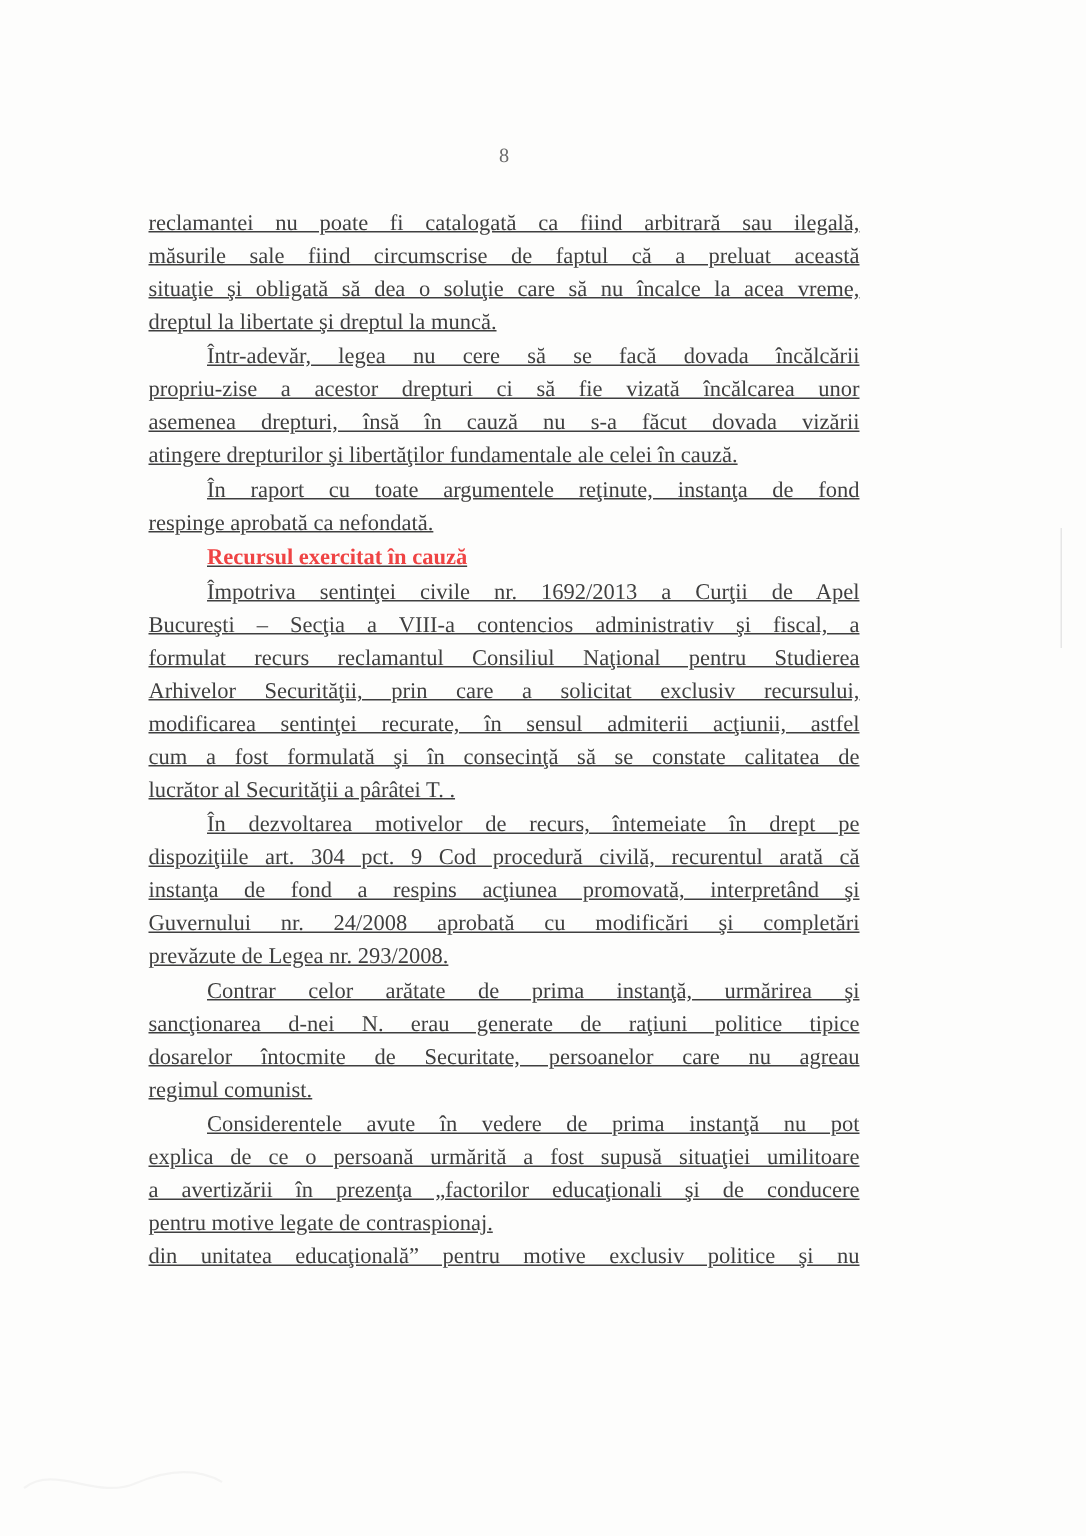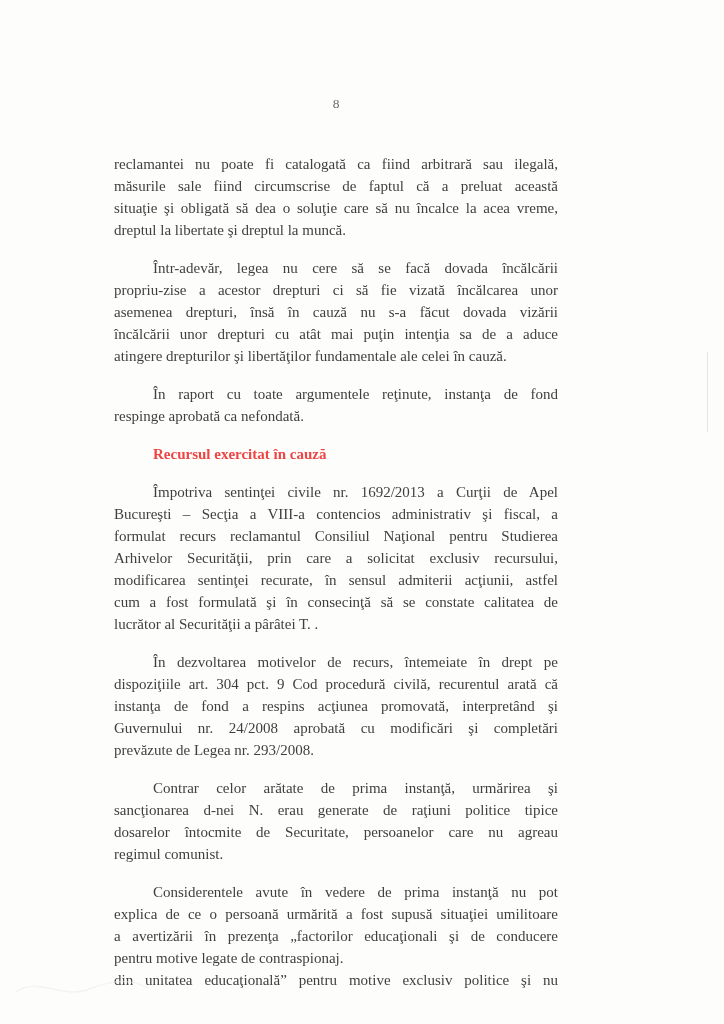--- a/index.html
+++ b/index.html
@@ -29,21 +29,21 @@
   }
   .text-block {
     position: absolute;
     top: 137px;
     left: 98px;
     width: 476px;
     font-size: 15px;
     line-height: 22px;
     color: #3f3f3f;
   }
-  .para { margin: 16px; }
+  .para { margin: 1px; text-decoration: underline; }
   .line {
     text-align: justify;
     text-align-last: justify;
     white-space: normal;
   }
   .line.last { text-align-last: left; }
   .line.first { text-indent: 39px; }
   .para.heading .line {
     font-weight: bold;
     color: #ef4444;
@@ -75,21 +75,20 @@
       <div class="para">
         <div class="line">reclamantei nu poate fi catalogată ca fiind arbitrară sau ilegală,</div>
         <div class="line">măsurile sale fiind circumscrise de faptul că a preluat această</div>
         <div class="line">situaţie şi obligată să dea o soluţie care să nu încalce la acea vreme,</div>
         <div class="line last">dreptul la libertate şi dreptul la muncă.</div>
       </div>
       <div class="para">
         <div class="line first">Într-adevăr, legea nu cere să se facă dovada încălcării</div>
         <div class="line">propriu-zise a acestor drepturi ci să fie vizată încălcarea unor</div>
         <div class="line">asemenea drepturi, însă în cauză nu s-a făcut dovada vizării</div>
-        <div class="line">încălcării unor drepturi cu atât mai puţin intenţia sa de a aduce</div>
         <div class="line last">atingere drepturilor şi libertăţilor fundamentale ale celei în cauză.</div>
       </div>
       <div class="para">
         <div class="line first">În raport cu toate argumentele reţinute, instanţa de fond</div>
         <div class="line last">respinge aprobată ca nefondată.</div>
       </div>
       <div class="para heading">
         <div class="line last first">Recursul exercitat în cauză</div>
       </div>
       <div class="para">

